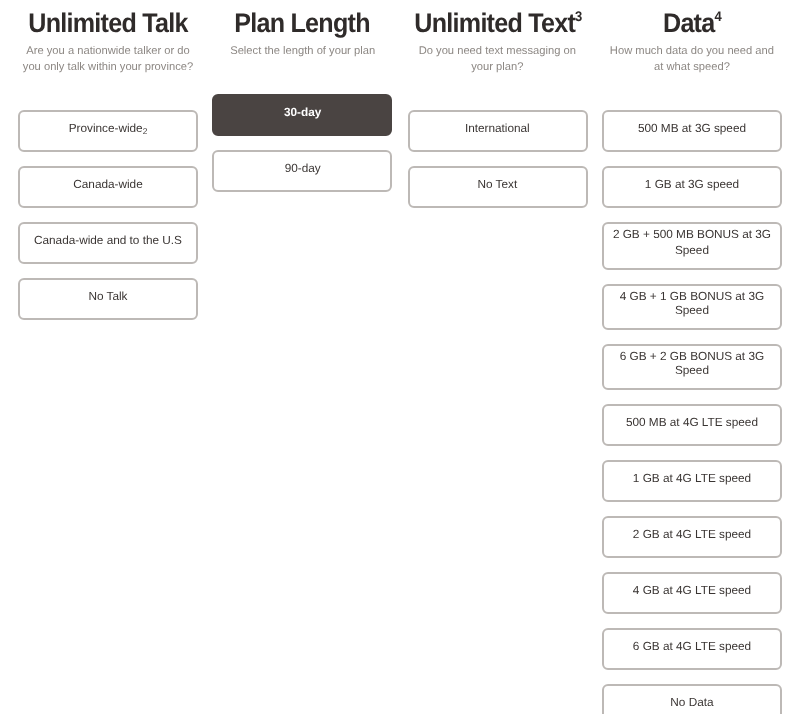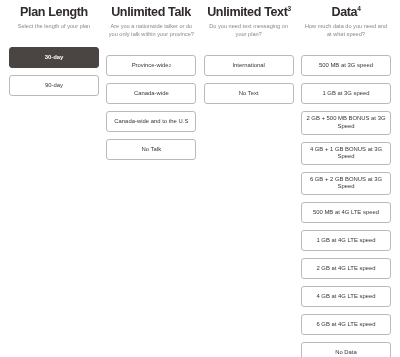--- a/index.html
+++ b/index.html
@@ -82,38 +82,38 @@
     color: #ffffff;
     font-weight: bold;
   }
 </style>
 </head>
 <body>
 
 <div id="plan-builder">
     <div class="column">
       <div class="col-header">
-        <div class="col-title"><span>Plan Length</span></div>
-        <div class="col-sub">Select the length of your plan</div>
-      </div>
-      <div class="options">
-        <div class="option selected"><span>30-day</span></div>
-        <div class="option"><span>90-day</span></div>
-      </div>
-    </div>
-    <div class="column">
-      <div class="col-header">
         <div class="col-title"><span>Unlimited Talk</span></div>
         <div class="col-sub">Are you a nationwide talker or do you only talk within your province?</div>
       </div>
       <div class="options">
         <div class="option"><span>Province-wide</span><sup>2</sup></div>
         <div class="option"><span>Canada-wide</span></div>
         <div class="option"><span>Canada-wide and to the U.S</span></div>
         <div class="option"><span>No Talk</span></div>
+      </div>
+    </div>
+    <div class="column">
+      <div class="col-header">
+        <div class="col-title"><span>Plan Length</span></div>
+        <div class="col-sub">Select the length of your plan</div>
+      </div>
+      <div class="options">
+        <div class="option selected"><span>30-day</span></div>
+        <div class="option"><span>90-day</span></div>
       </div>
     </div>
     <div class="column">
       <div class="col-header">
         <div class="col-title"><span>Unlimited Text</span><sup>3</sup></div>
         <div class="col-sub">Do you need text messaging on your plan?</div>
       </div>
       <div class="options">
         <div class="option"><span>International</span></div>
         <div class="option"><span>No Text</span></div>

